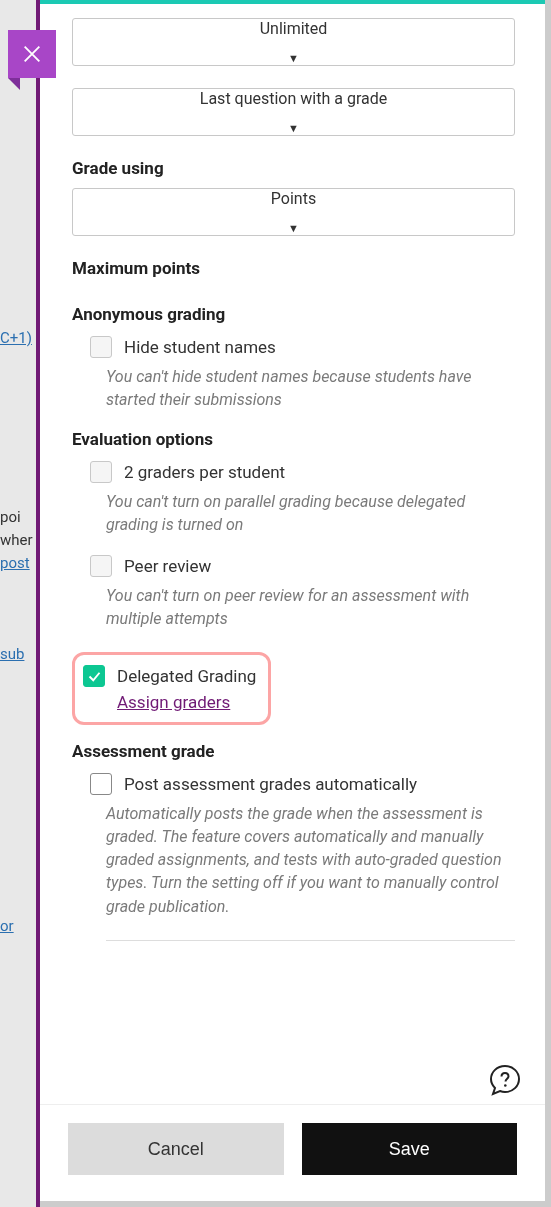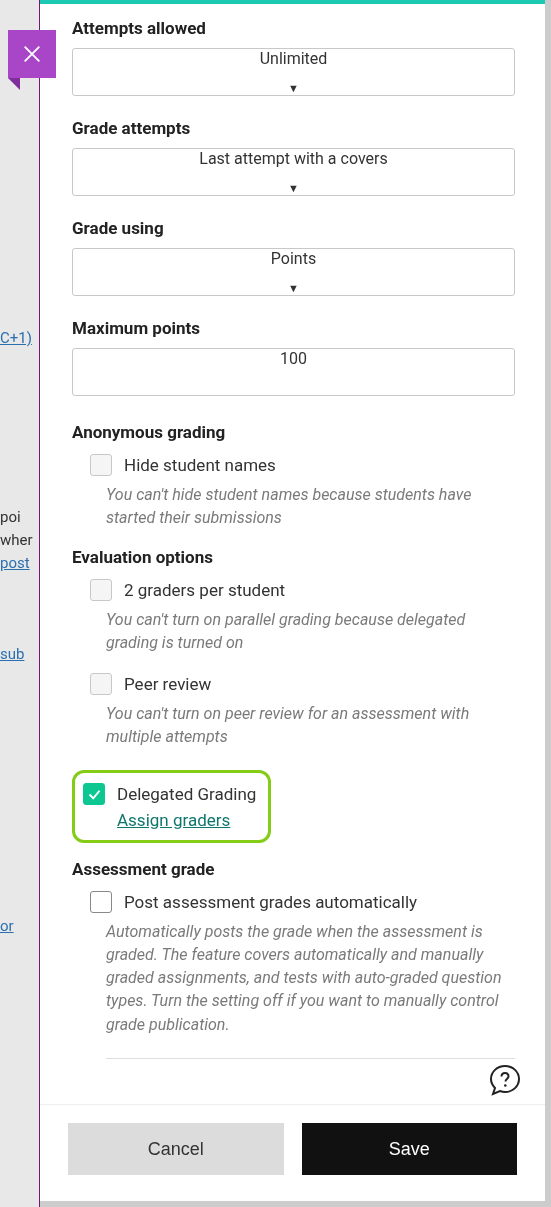--- a/index.html
+++ b/index.html
@@ -11,21 +11,21 @@
     overflow: hidden;
     position: relative;
   }
   .bg-strip {
     position: absolute;
     left: 0;
     top: 0;
     width: 40px;
     height: 100%;
     background: #e8e8e8;
-    border-right: 1px solid #701a75;
+    border-right: 4px solid #701a75;
     font-size: 15px;
     color: #2b6fb0;
   }
   .bg-strip span { position: absolute; text-decoration: underline; left: 0; white-space: nowrap; }
   .bg-strip .nolink { color:#333; text-decoration:none; }
   .panel {
     position: absolute;
     left: 40px;
     top: 0;
     right: 6px;
@@ -122,30 +122,30 @@
   .hint {
     font-size: 16px;
     font-style: italic;
     color: #7a7a7a;
     line-height: 1.45;
     margin-left: 34px;
     margin-bottom: 18px;
   }
   .hint.wide { margin-left: 34px; }
   .highlight-box {
-    border: 3px solid #84cc16;
+    border: 3px solid #fca5a5;
     border-radius: 12px;
     padding: 10px 12px 10px 8px;
     display: inline-block;
     margin-top: 4px;
     margin-bottom: 12px;
   }
   .highlight-box .check-row { margin-bottom: 4px; }
   .link {
-    color: #0f766e;
+    color: #701a75;
     text-decoration: underline;
     font-size: 17px;
     margin-left: 34px;
     display:inline-block;
   }
   .divider {
     border: none;
     border-top: 1px solid #ddd;
     margin: 22px 0 0 34px;
   }
@@ -189,48 +189,43 @@
 <div class="close-btn">
   <svg viewBox="0 0 24 24">
       <path d="M4 4 L20 20 M20 4 L4 20"></path>
     </svg>
 </div>
 
 <div class="panel">
   <div class="scroll">
 
     <div class="field">
-      <span class="field-label">Attempts allowed</span>
       <div class="select">
         <span>Unlimited</span>
         <span class="caret">▼</span>
       </div>
     </div>
 
     <div class="field">
-      <span class="field-label">Grade attempts</span>
       <div class="select">
-        <span>Last attempt with a covers</span>
+        <span>Last question with a grade</span>
         <span class="caret">▼</span>
       </div>
     </div>
 
     <div class="field">
       <span class="field-label">Grade using</span>
       <div class="select">
         <span>Points</span>
         <span class="caret">▼</span>
       </div>
     </div>
 
     <div class="field">
       <span class="field-label">Maximum points</span>
-      <div class="text-input">
-        <span>100</span>
-      </div>
     </div>
 
     <div class="section-title">Anonymous grading</div>
     <div class="check-row indented">
       <div class="checkbox"></div>
       <span class="check-label">Hide student names</span>
     </div>
     <div class="hint">You can't hide student names because students have started their submissions</div>
 
     <div class="section-title" style="margin-top:6px">Evaluation options</div>

